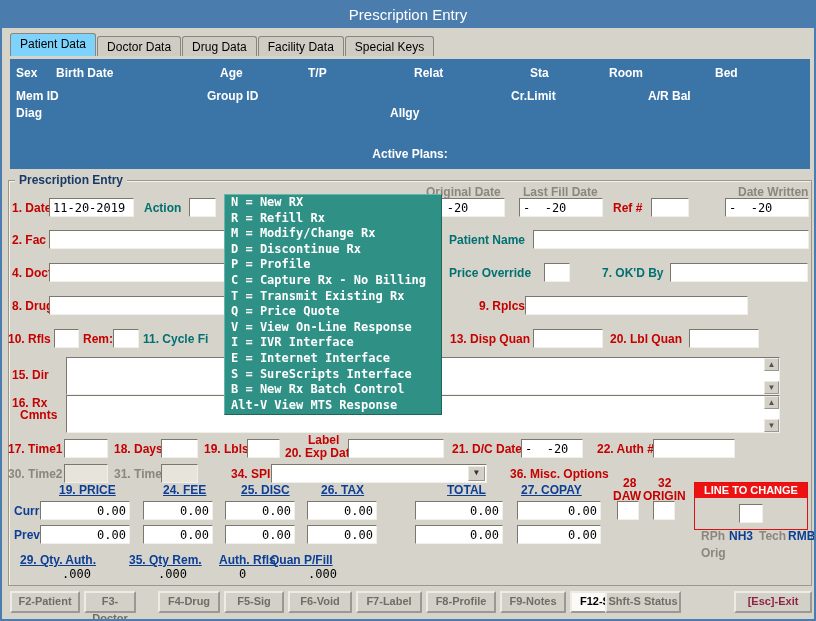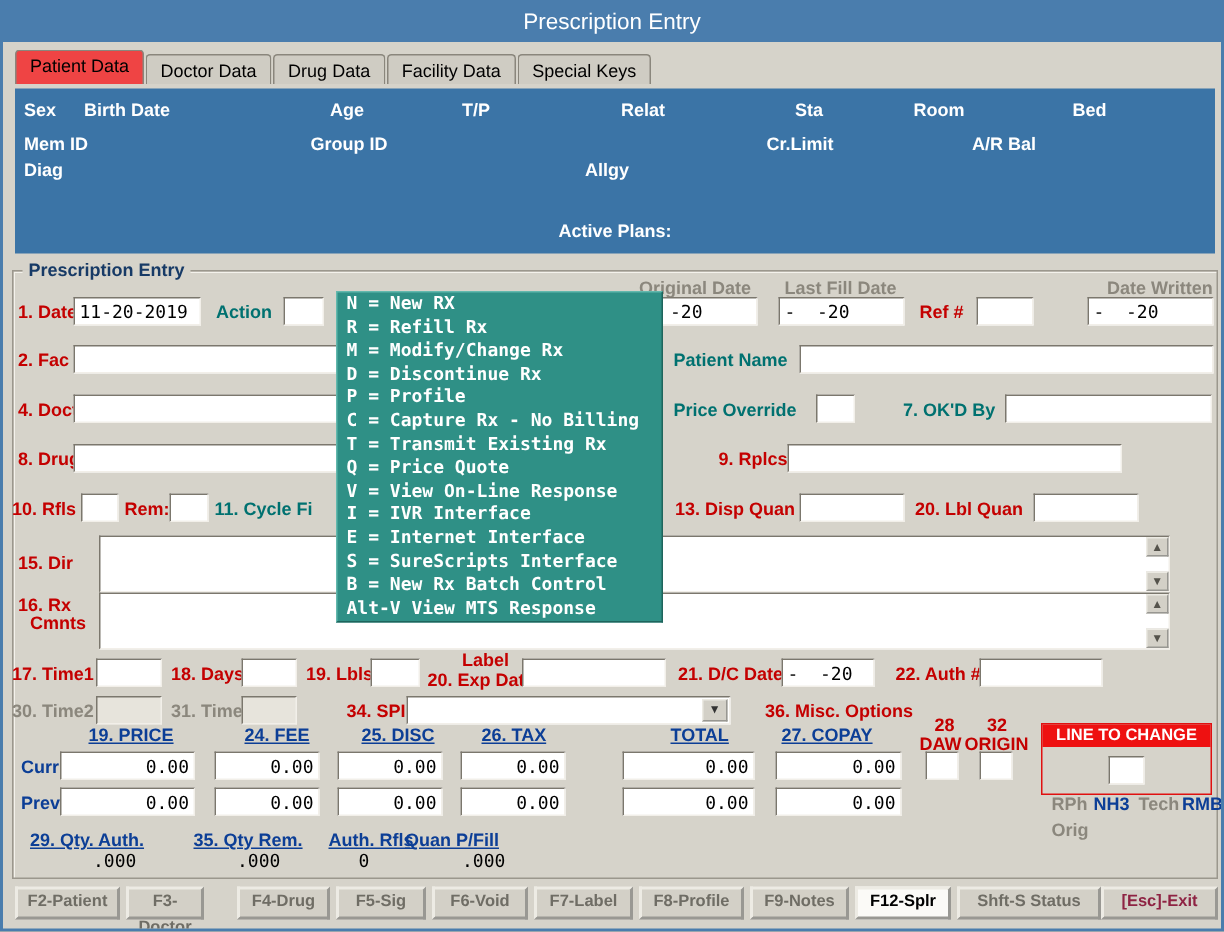--- a/index.html
+++ b/index.html
@@ -12,21 +12,21 @@
   .gray{color:#8b877d}
   .white{color:#fff}
   .und{text-decoration:underline}
   .inp{position:absolute;height:19px;background:#fff;border:1px solid;border-color:#7b776d #f2efe9 #f2efe9 #7b776d;box-sizing:border-box;font:12px "DejaVu Sans Mono",monospace;padding:2px 3px 0;color:#000;white-space:pre;overflow:hidden}
   .dis{background:#e7e4dc}
   .rt{text-align:right}
   .ct{text-align:left}
   .mono{font-family:"DejaVu Sans Mono",monospace;font-size:12px;color:#000;position:absolute;white-space:pre}
   .tabs{position:absolute;left:8px;top:31px;height:22px}
   .tab{display:inline-block;vertical-align:bottom;padding:3px 9px 2px;font-size:12px;color:#000;background:#cfccc3;border:1px solid #8a867c;border-bottom:none;border-radius:3px 3px 0 0;margin-right:1px;cursor:pointer}
-  .tab.on{background:#ef4444;padding-bottom:5px}
+  .tab.on{background:#7dd3fc;padding-bottom:5px}
   .panel{position:absolute;left:8px;top:57px;width:800px;height:110px;background:#3b74a6}
   .gbox{position:absolute;left:6px;top:178px;width:802px;height:404px;border:1px solid #9b978d;box-shadow:inset 1px 1px 0 #f4f2ec}
   .legend{position:absolute;left:13px;top:171px;background:#d6d3ca;padding:0 4px;font-size:12px;font-weight:bold;color:#173a66;z-index:2}
   .menu{position:absolute;left:222px;top:192px;width:218px;height:221px;background:#2f9086;border:1px solid;border-color:#63b8ad #1e655c #1e655c #63b8ad;z-index:50;box-sizing:border-box}
   .mi{height:15.6px;line-height:15.6px;font:bold 12px "DejaVu Sans Mono",monospace;color:#fff;padding-left:6px;white-space:pre;cursor:pointer}
   .btn{position:absolute;top:589px;height:22px;background:#d3d0c7;border:2px outset #edebe4;color:#6f6d65;font:bold 11px "Liberation Sans",sans-serif;text-align:center;line-height:17px;box-sizing:border-box;cursor:pointer}
   .btn.on{background:#fbfaf7;color:#000}
   .btn.exit{color:#8e2343}
   .sb{position:absolute;width:15px;height:13px;background:#d3d0c7;border:1px outset #eceae3;font-size:8px;line-height:11px;text-align:center;color:#55534c;box-sizing:border-box;z-index:3;cursor:pointer}
   .combo-arrow{position:absolute;right:1px;top:1px;width:17px;height:15px;background:#d3d0c7;border:1px outset #eceae3;font-size:8px;line-height:12px;text-align:center;color:#333;box-sizing:border-box;cursor:pointer}
@@ -192,21 +192,21 @@
 
   <div class="btn" style="left:8px;width:70px">F2-Patient</div>
   <div class="btn" style="left:82px;width:52px">F3-Doctor</div>
   <div class="btn" style="left:156px;width:62px">F4-Drug</div>
   <div class="btn" style="left:222px;width:60px">F5-Sig</div>
   <div class="btn" style="left:286px;width:64px">F6-Void</div>
   <div class="btn" style="left:354px;width:66px">F7-Label</div>
   <div class="btn" style="left:424px;width:70px">F8-Profile</div>
   <div class="btn" style="left:498px;width:66px">F9-Notes</div>
   <div class="btn on" style="left:568px;width:64px">F12-Splr</div>
-  <div class="btn" style="left:636px;width:96px">Shft-S Status</div>
+  <div class="btn" style="left:603px;width:76px">Shft-S Status</div>
   <div class="btn exit" style="left:732px;width:78px">[Esc]-Exit</div>
 
   <div class="menu">
     <div class="mi">N = New RX</div>
     <div class="mi">R = Refill Rx</div>
     <div class="mi">M = Modify/Change Rx</div>
     <div class="mi">D = Discontinue Rx</div>
     <div class="mi">P = Profile</div>
     <div class="mi">C = Capture Rx - No Billing</div>
     <div class="mi">T = Transmit Existing Rx</div>

